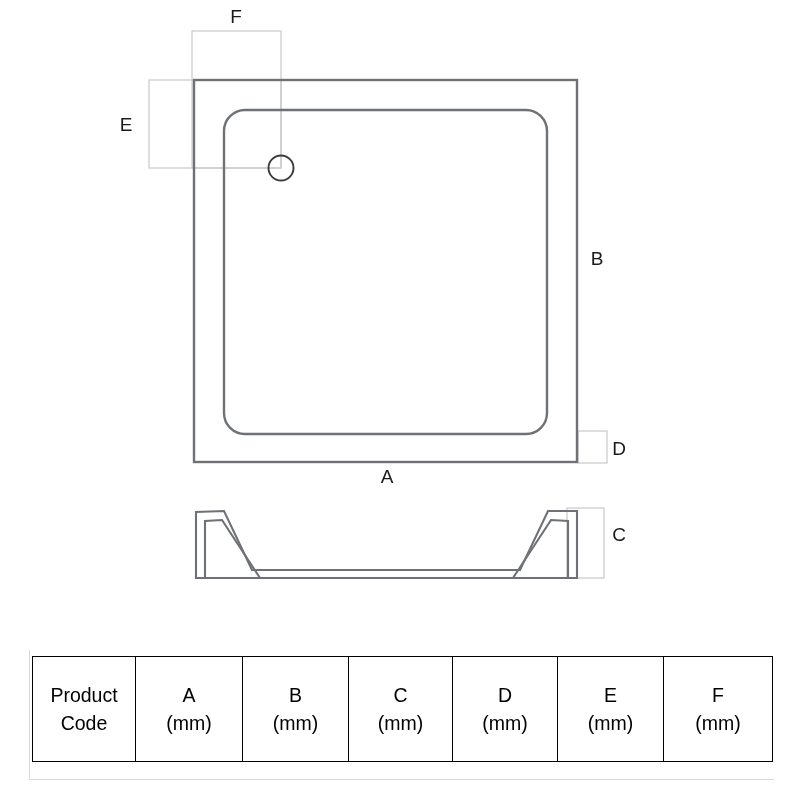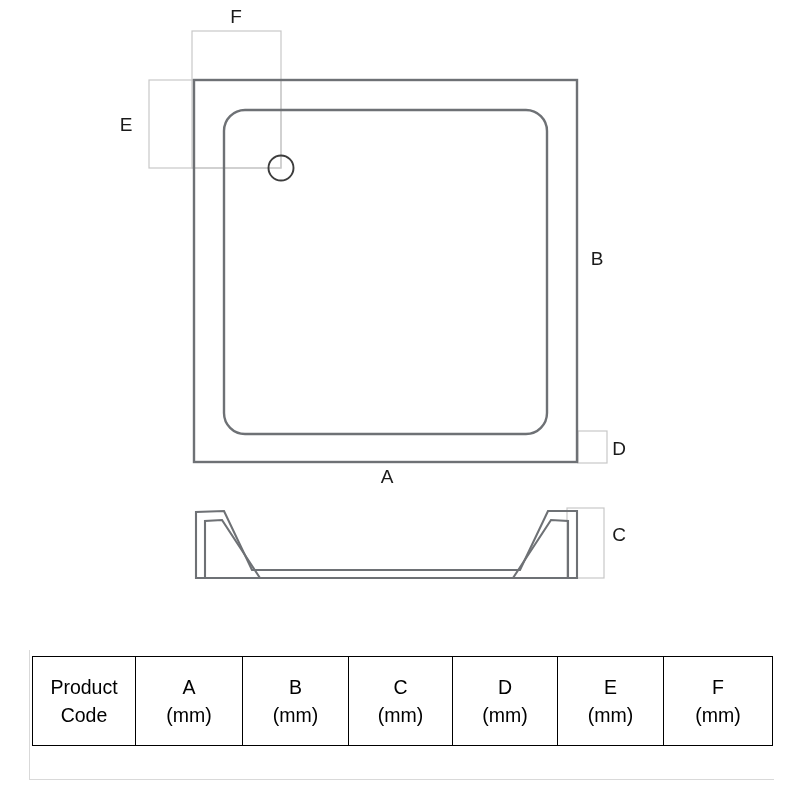--- a/index.html
+++ b/index.html
@@ -48,21 +48,21 @@
     table-layout: fixed;
     width: 740px;
     font-family: "Liberation Sans", sans-serif;
   }
   table.spec-table td {
     border: 1.6px solid #000000;
     text-align: center;
     vertical-align: middle;
     font-size: 19.5px;
     color: #000000;
-    padding: 8px;
+    padding: 16px;
     line-height: 1.45;
   }
   table.spec-table tr.header-row td {
     height: 72px;
   }
   table.spec-table tr.data-row td {
     height: 31px;
   }
   .hdr-line { display: block; }
   

